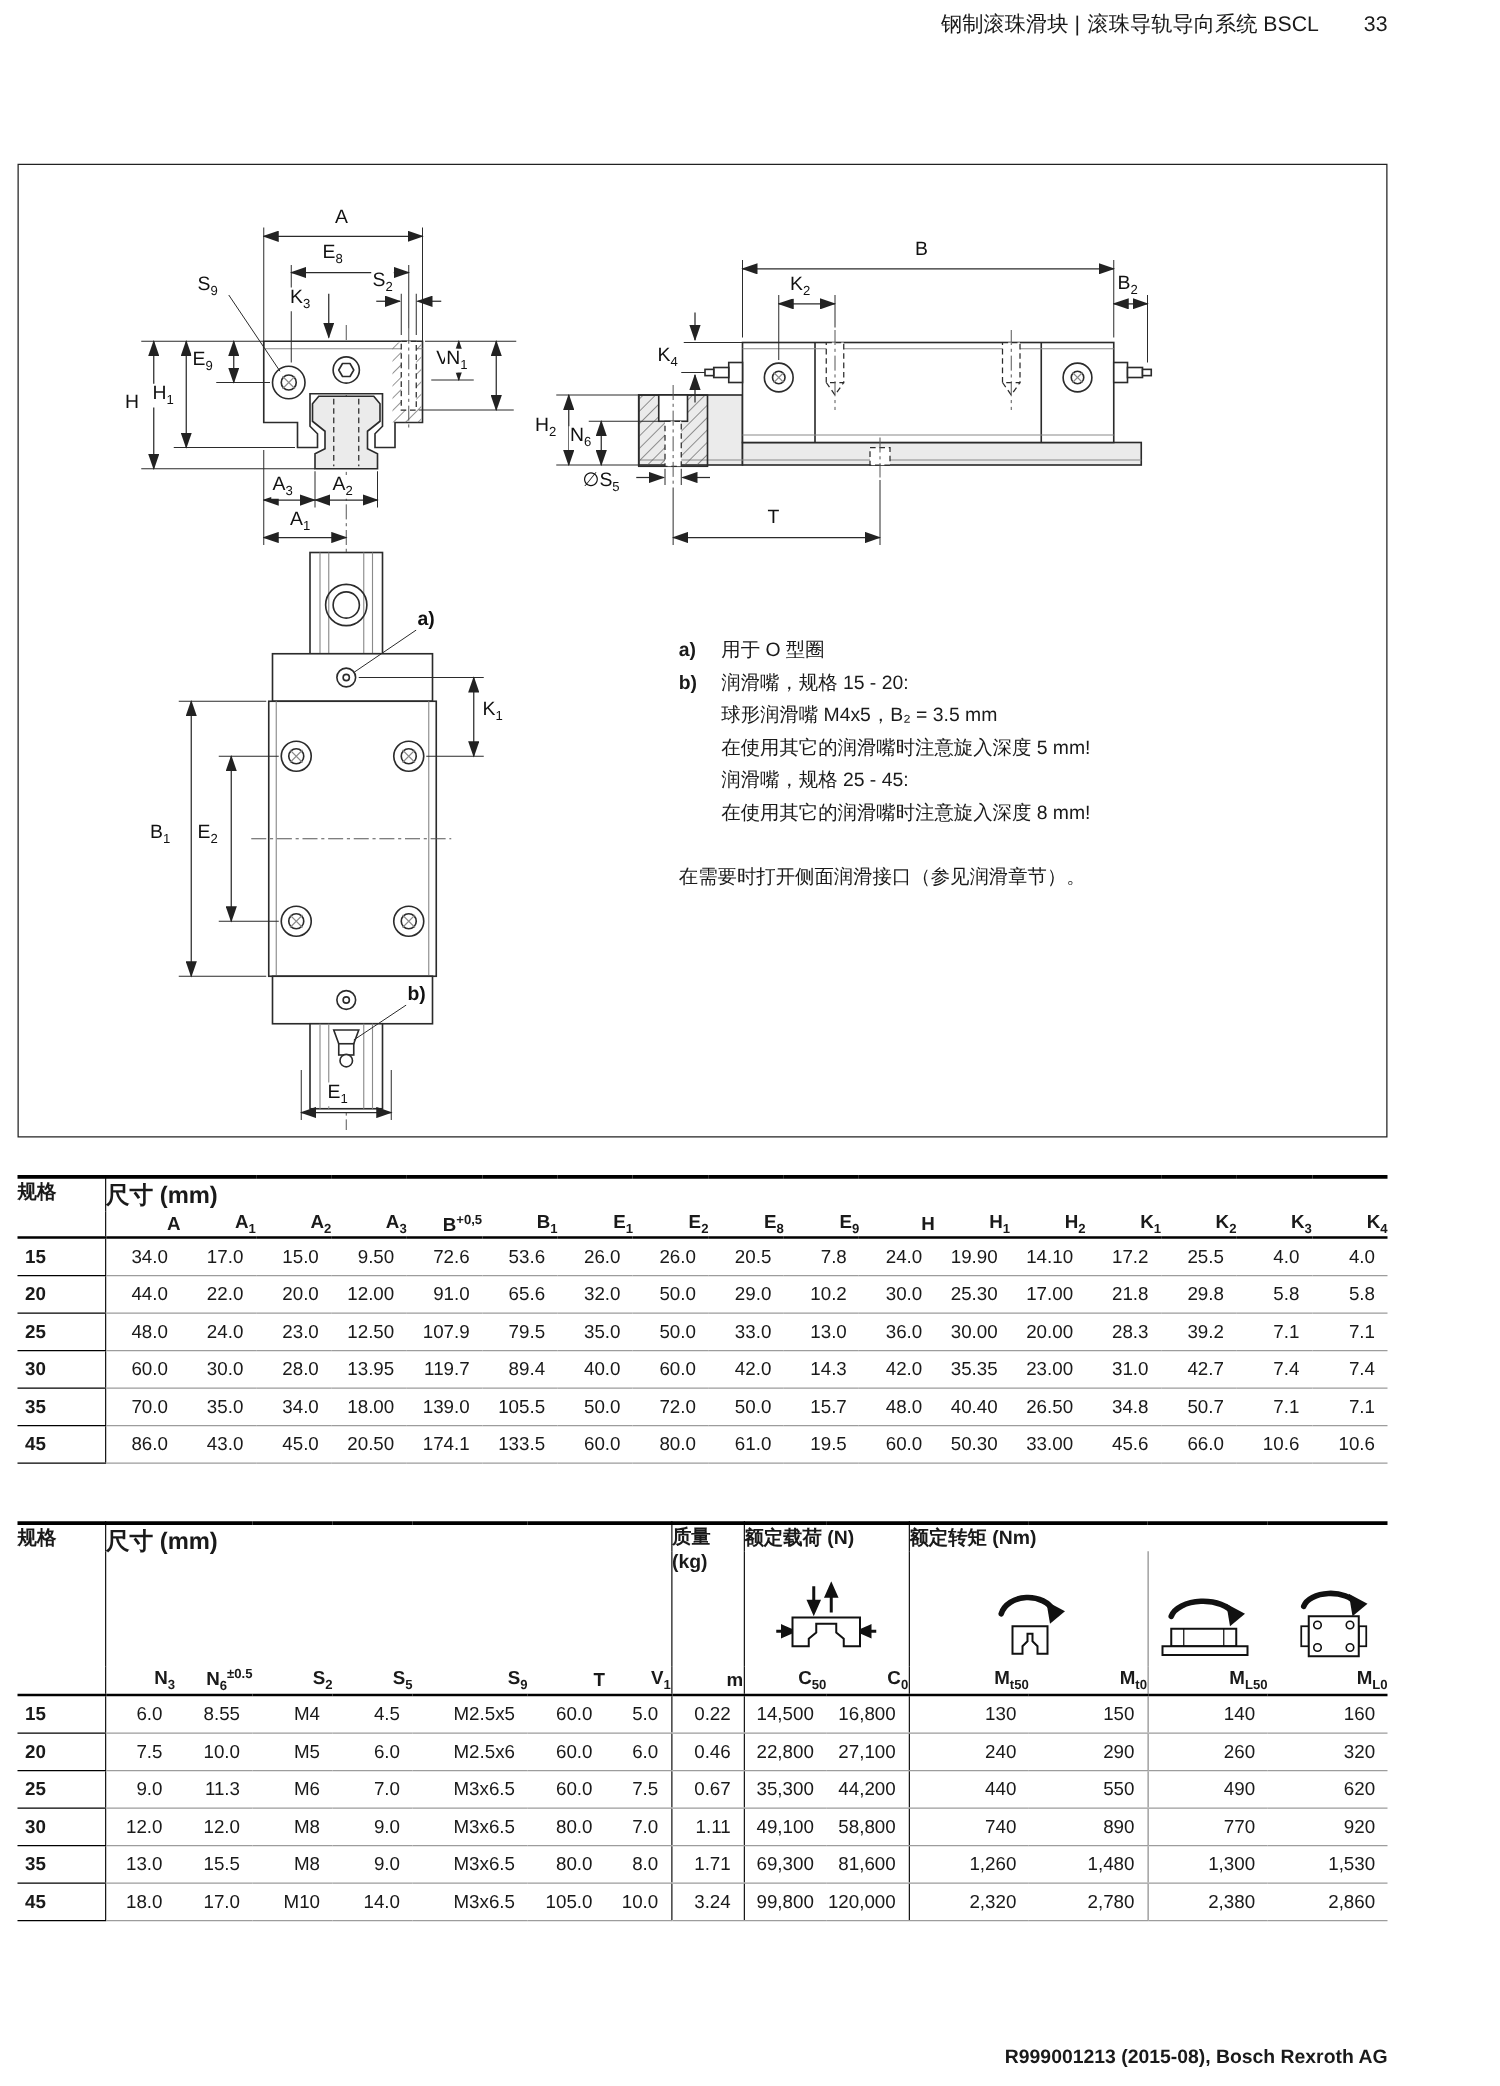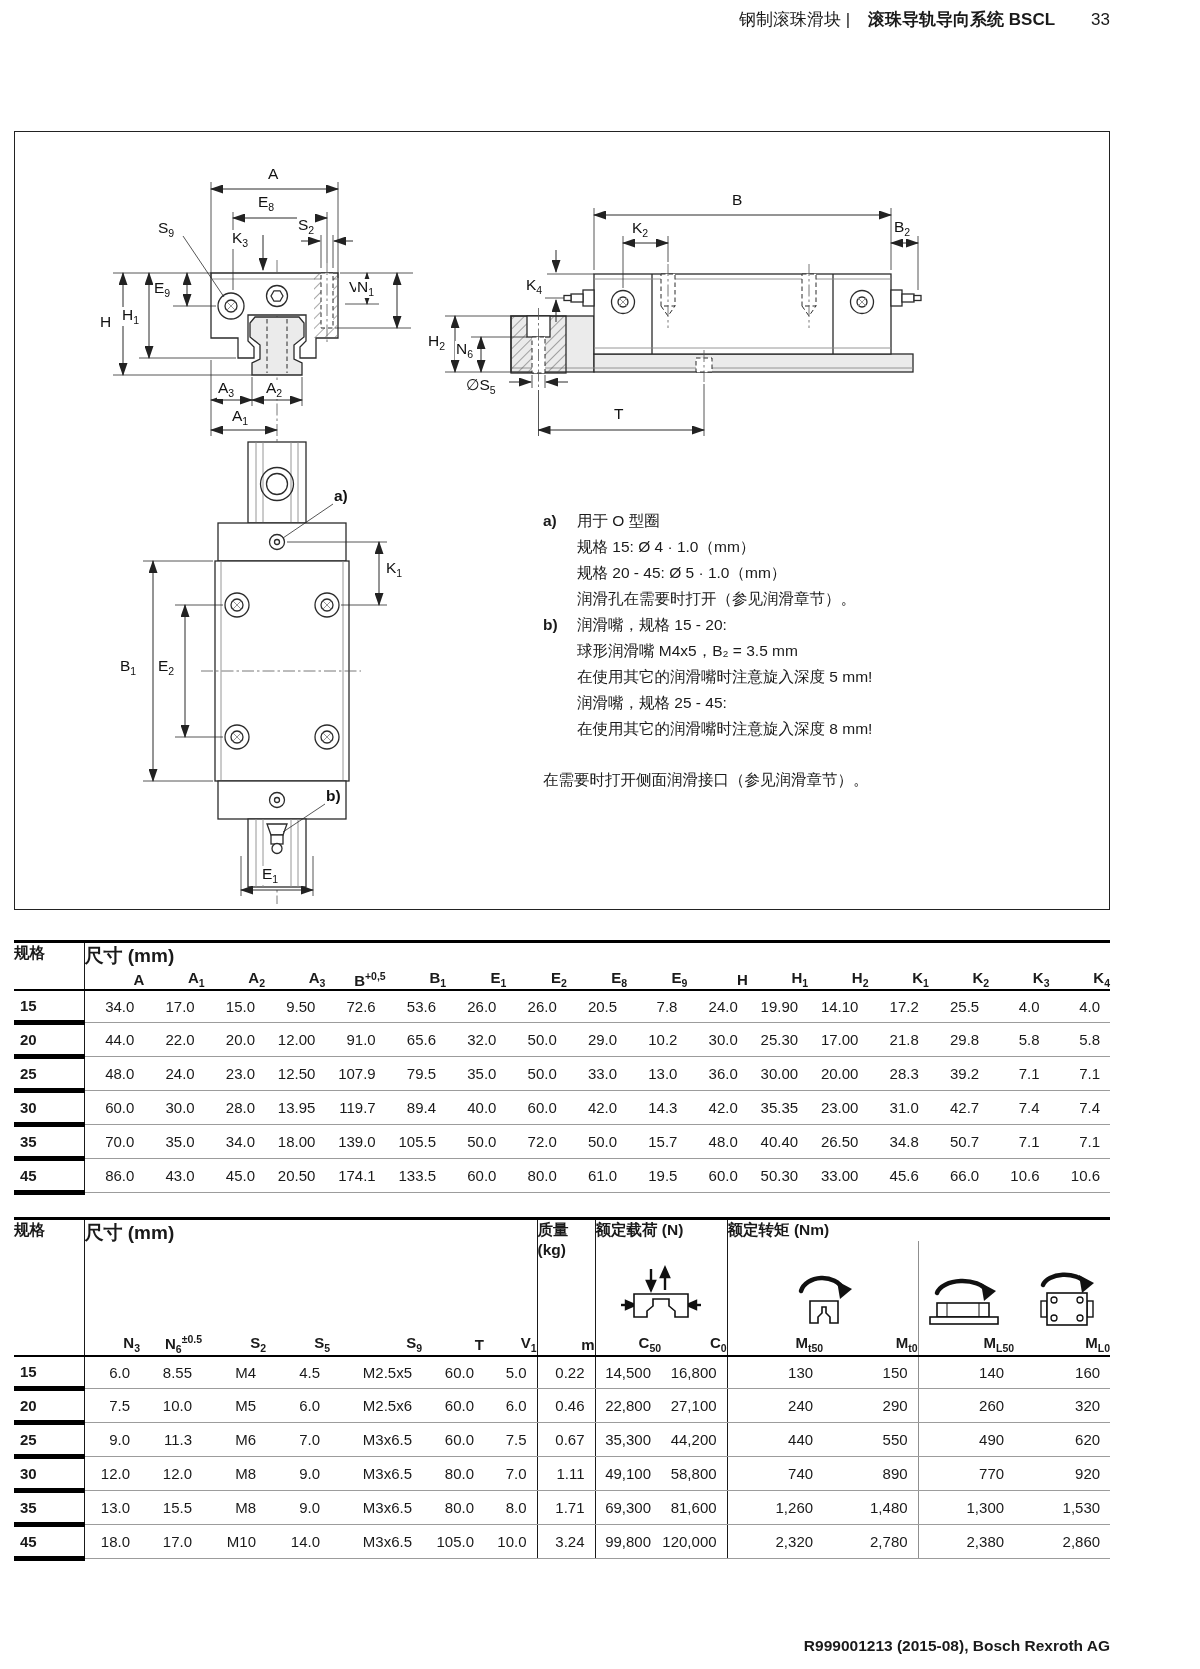--- a/index.html
+++ b/index.html
@@ -1,19 +1,19 @@
 <!DOCTYPE html>
 <html><head>
 <meta charset="utf-8">
 <style>
   html,body{margin:0;padding:0;background:#fff;}
   body{width:1200px;height:1669px;position:relative;font-family:"Liberation Sans",sans-serif;color:#1a1a1a;overflow:hidden;}
   .header{position:absolute;left:14px;top:8px;width:1096px;display:flex;justify-content:flex-end;align-items:baseline;font-size:17px;}
   .header .t1{font-weight:400;}
-  .header .t2{font-weight:700;margin-left:18px;}
+  .header .t2{font-weight:400;margin-left:6px;}
   .header .pagenum{margin-left:36px;font-weight:400;}
   .figure{position:absolute;left:14px;top:131px;width:1094px;height:777px;border:1px solid #222;background:#fff;}
   svg.figsvg{position:absolute;left:0;top:0;}
   .out{fill:none;stroke:#2b2b2b;stroke-width:1.3;stroke-linejoin:round;}
   .thin{fill:none;stroke:#8a8a8a;stroke-width:0.9;}
   .part{fill:#ebebeb;stroke:#2b2b2b;stroke-width:1.3;}
   .white{fill:#fff;stroke:#2b2b2b;stroke-width:1.3;}
   .dim{stroke:#2b2b2b;stroke-width:1;fill:none;marker-start:url(#aS);marker-end:url(#aE);}
   .dimE{stroke:#2b2b2b;stroke-width:1;fill:none;marker-end:url(#aE);}
   .ext{stroke:#2b2b2b;stroke-width:0.8;fill:none;}
@@ -31,21 +31,21 @@
   .note-tail{margin-top:25px;}
   .tbl{position:absolute;left:14px;width:1096px;border-collapse:collapse;table-layout:fixed;font-size:15px;border-top:3px solid #000;}
   #table1{top:940px;}
   #table2{top:1217px;}
   .tbl th,.tbl td{padding:0;}
   .spec-h{text-align:left;vertical-align:top;padding:5px 0 0 6px;font-size:15.5px;font-weight:700;border-bottom:2px solid #000;}
   .dim-h{text-align:left;vertical-align:top;padding:5px 0 0 8px;font-size:19px;font-weight:700;}
   .mass-h{text-align:left;vertical-align:top;padding:5px 0 0 6px;font-size:15.5px;font-weight:700;line-height:20px;}
   .sec-h{text-align:left;vertical-align:top;padding:5px 0 0 8px;font-size:15.5px;font-weight:700;}
   .col-label{text-align:right;padding:3px 10px 5px 0;border-bottom:2px solid #000;font-weight:700;}
-  .tbl tbody th{font-weight:700;text-align:left;padding:6px 0 6px 6px;border-bottom:5px solid #000000;}
+  .tbl tbody th{font-weight:700;text-align:left;padding:6px 0 6px 6px;border-bottom:1px solid #000000;}
   .tbl tbody td{text-align:right;padding:6px 10px 6px 0;border-bottom:1px solid #9c9c9c;font-weight:400;}
   .vb{border-left:1px solid #1a1a1a;}
   .vg{border-left:1px solid #8f8f8f;}
   .iconrow th{height:88px;vertical-align:bottom;padding-bottom:4px;font-weight:400;}
   .icon-flex{display:flex;justify-content:center;align-items:flex-end;gap:26px;}
   .footer{position:absolute;left:14px;top:1637px;width:1096px;text-align:right;font-size:15.5px;}
   .footer .f1{font-weight:700;}
   .footer .f2{font-weight:700;}
 </style>
 </head>
@@ -266,25 +266,20 @@
   <span class="dim-label" style="left:104px;top:526px">B<sub>1</sub></span>
   <span class="dim-label" style="left:142px;top:526px">E<sub>2</sub></span>
   <span class="dim-label mk" style="left:310px;top:656px">b)</span>
   <span class="dim-label" style="left:246px;top:734px">E<sub>1</sub></span>
 
   <div class="notes">
     <div class="note-row">
       <span class="nm">a)</span>
       <span class="nb">用于 O 型圈</span>
     </div>
-    <div class="note-ind">
-        <div>规格 15: Ø 4 · 1.0（mm）</div>
-        <div>规格 20 - 45: Ø 5 · 1.0（mm）</div>
-        <div>润滑孔在需要时打开（参见润滑章节）。</div>
-      </div>
     <div class="note-row">
       <span class="nm">b)</span>
       <span class="nb">润滑嘴，规格 15 - 20:</span>
     </div>
     <div class="note-ind">
         <div>球形润滑嘴 M4x5，B₂ = 3.5 mm</div>
         <div>在使用其它的润滑嘴时注意旋入深度 5 mm!</div>
         <div>润滑嘴，规格 25 - 45:</div>
         <div>在使用其它的润滑嘴时注意旋入深度 8 mm!</div>
       </div>

